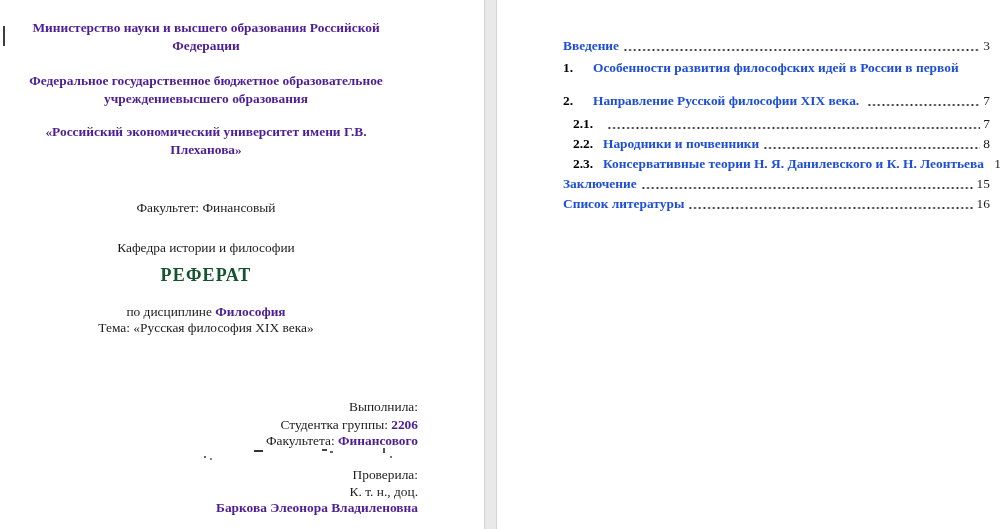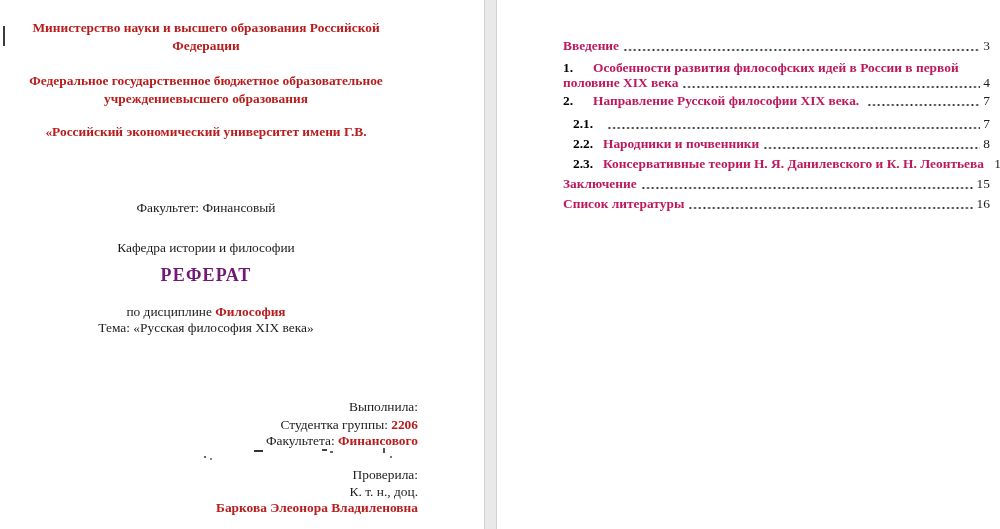--- a/index.html
+++ b/index.html
@@ -32,38 +32,38 @@
   .cline {
     position: absolute; left: 0; width: 412px;
     text-align: center; white-space: nowrap;
     font-size: 13.4px; line-height: 18px;
   }
   .rline {
     position: absolute; right: 66px;
     text-align: right; white-space: nowrap;
     font-size: 13.4px; line-height: 18px;
   }
-  .bold { font-weight: bold; color: #b91c1c; }
+  .bold { font-weight: bold; color: #4c1d95; }
   .doc-title {
-    font-size: 18px; font-weight: bold; letter-spacing: 1.2px; color: #701a75;
+    font-size: 18px; font-weight: bold; letter-spacing: 1.2px; color: #14532d;
   }
   .caret {
     position: absolute; left: 3px; top: 26px;
     width: 1.5px; height: 20px; background: #3c3c3c;
   }
   .frag { position: absolute; background: #555; }
 
   
   .toc-row {
     position: absolute; left: 66px; width: 427px;
     display: flex; align-items: baseline;
     font-size: 13.4px; line-height: 18px;
     white-space: pre;
   }
-  .toc-row .t { font-weight: bold; color: #be185d; white-space: pre; }
+  .toc-row .t { font-weight: bold; color: #1d4ed8; white-space: pre; }
   .toc-row .num {
     font-weight: bold; color: #000;
     display: inline-block; min-width: 30px; white-space: pre;
   }
   .toc-row.indent { padding-left: 10px; width: 417px; }
   .leader {
     flex: 1 1 auto;
     height: 6px;
     margin: 0 3px 2px 4px;
     align-self: flex-end;
@@ -83,20 +83,21 @@
   <div class="page page-left">
     <span class="caret"></span>
 
     <div class="cline bold" style="top:19px">Министерство науки и высшего образования Российской</div>
     <div class="cline bold" style="top:37px">Федерации</div>
 
     <div class="cline bold" style="top:72px">Федеральное государственное бюджетное образовательное</div>
     <div class="cline bold" style="top:90px">учреждениевысшего образования</div>
 
     <div class="cline bold" style="top:123px">«Российский экономический университет имени Г.В.</div>
+    <div class="cline bold" style="top:141px">Плеханова»</div>
 
     <div class="cline" style="top:199px">Факультет: Финансовый</div>
     <div class="cline" style="top:239px">Кафедра истории и философии</div>
 
     <div class="cline doc-title" style="top:266px">РЕФЕРАТ</div>
 
     <div class="cline" style="top:319px">Тема: «Русская философия XIX века»</div>
     <div class="cline" style="top:303px"><span>по дисциплине </span><span class="bold">Философия</span></div>
 
     <div class="rline" style="top:398px">Выполнила:</div>
@@ -122,25 +123,20 @@
 
     <div class="toc-row" style="top:37px">
       <span class="t">Введение</span>
       <span class="leader"></span>
       <span class="pgnum">3</span>
     </div>
 
     <div class="toc-row" style="top:59px">
       <span class="num">1.</span>
       <span class="t">Особенности развития философских идей в России в первой</span>
-    </div>
-    <div class="toc-row" style="top:74px">
-      <span class="t">половине XIX века</span>
-      <span class="leader"></span>
-      <span class="pgnum">4</span>
     </div>
 
     <div class="toc-row" style="top:92px">
       <span class="num">2.</span>
       <span class="t">Направление Русской философии XIX века. </span>
       <span class="leader"></span>
       <span class="pgnum">7</span>
     </div>
 
     <div class="toc-row indent" style="top:115px">

